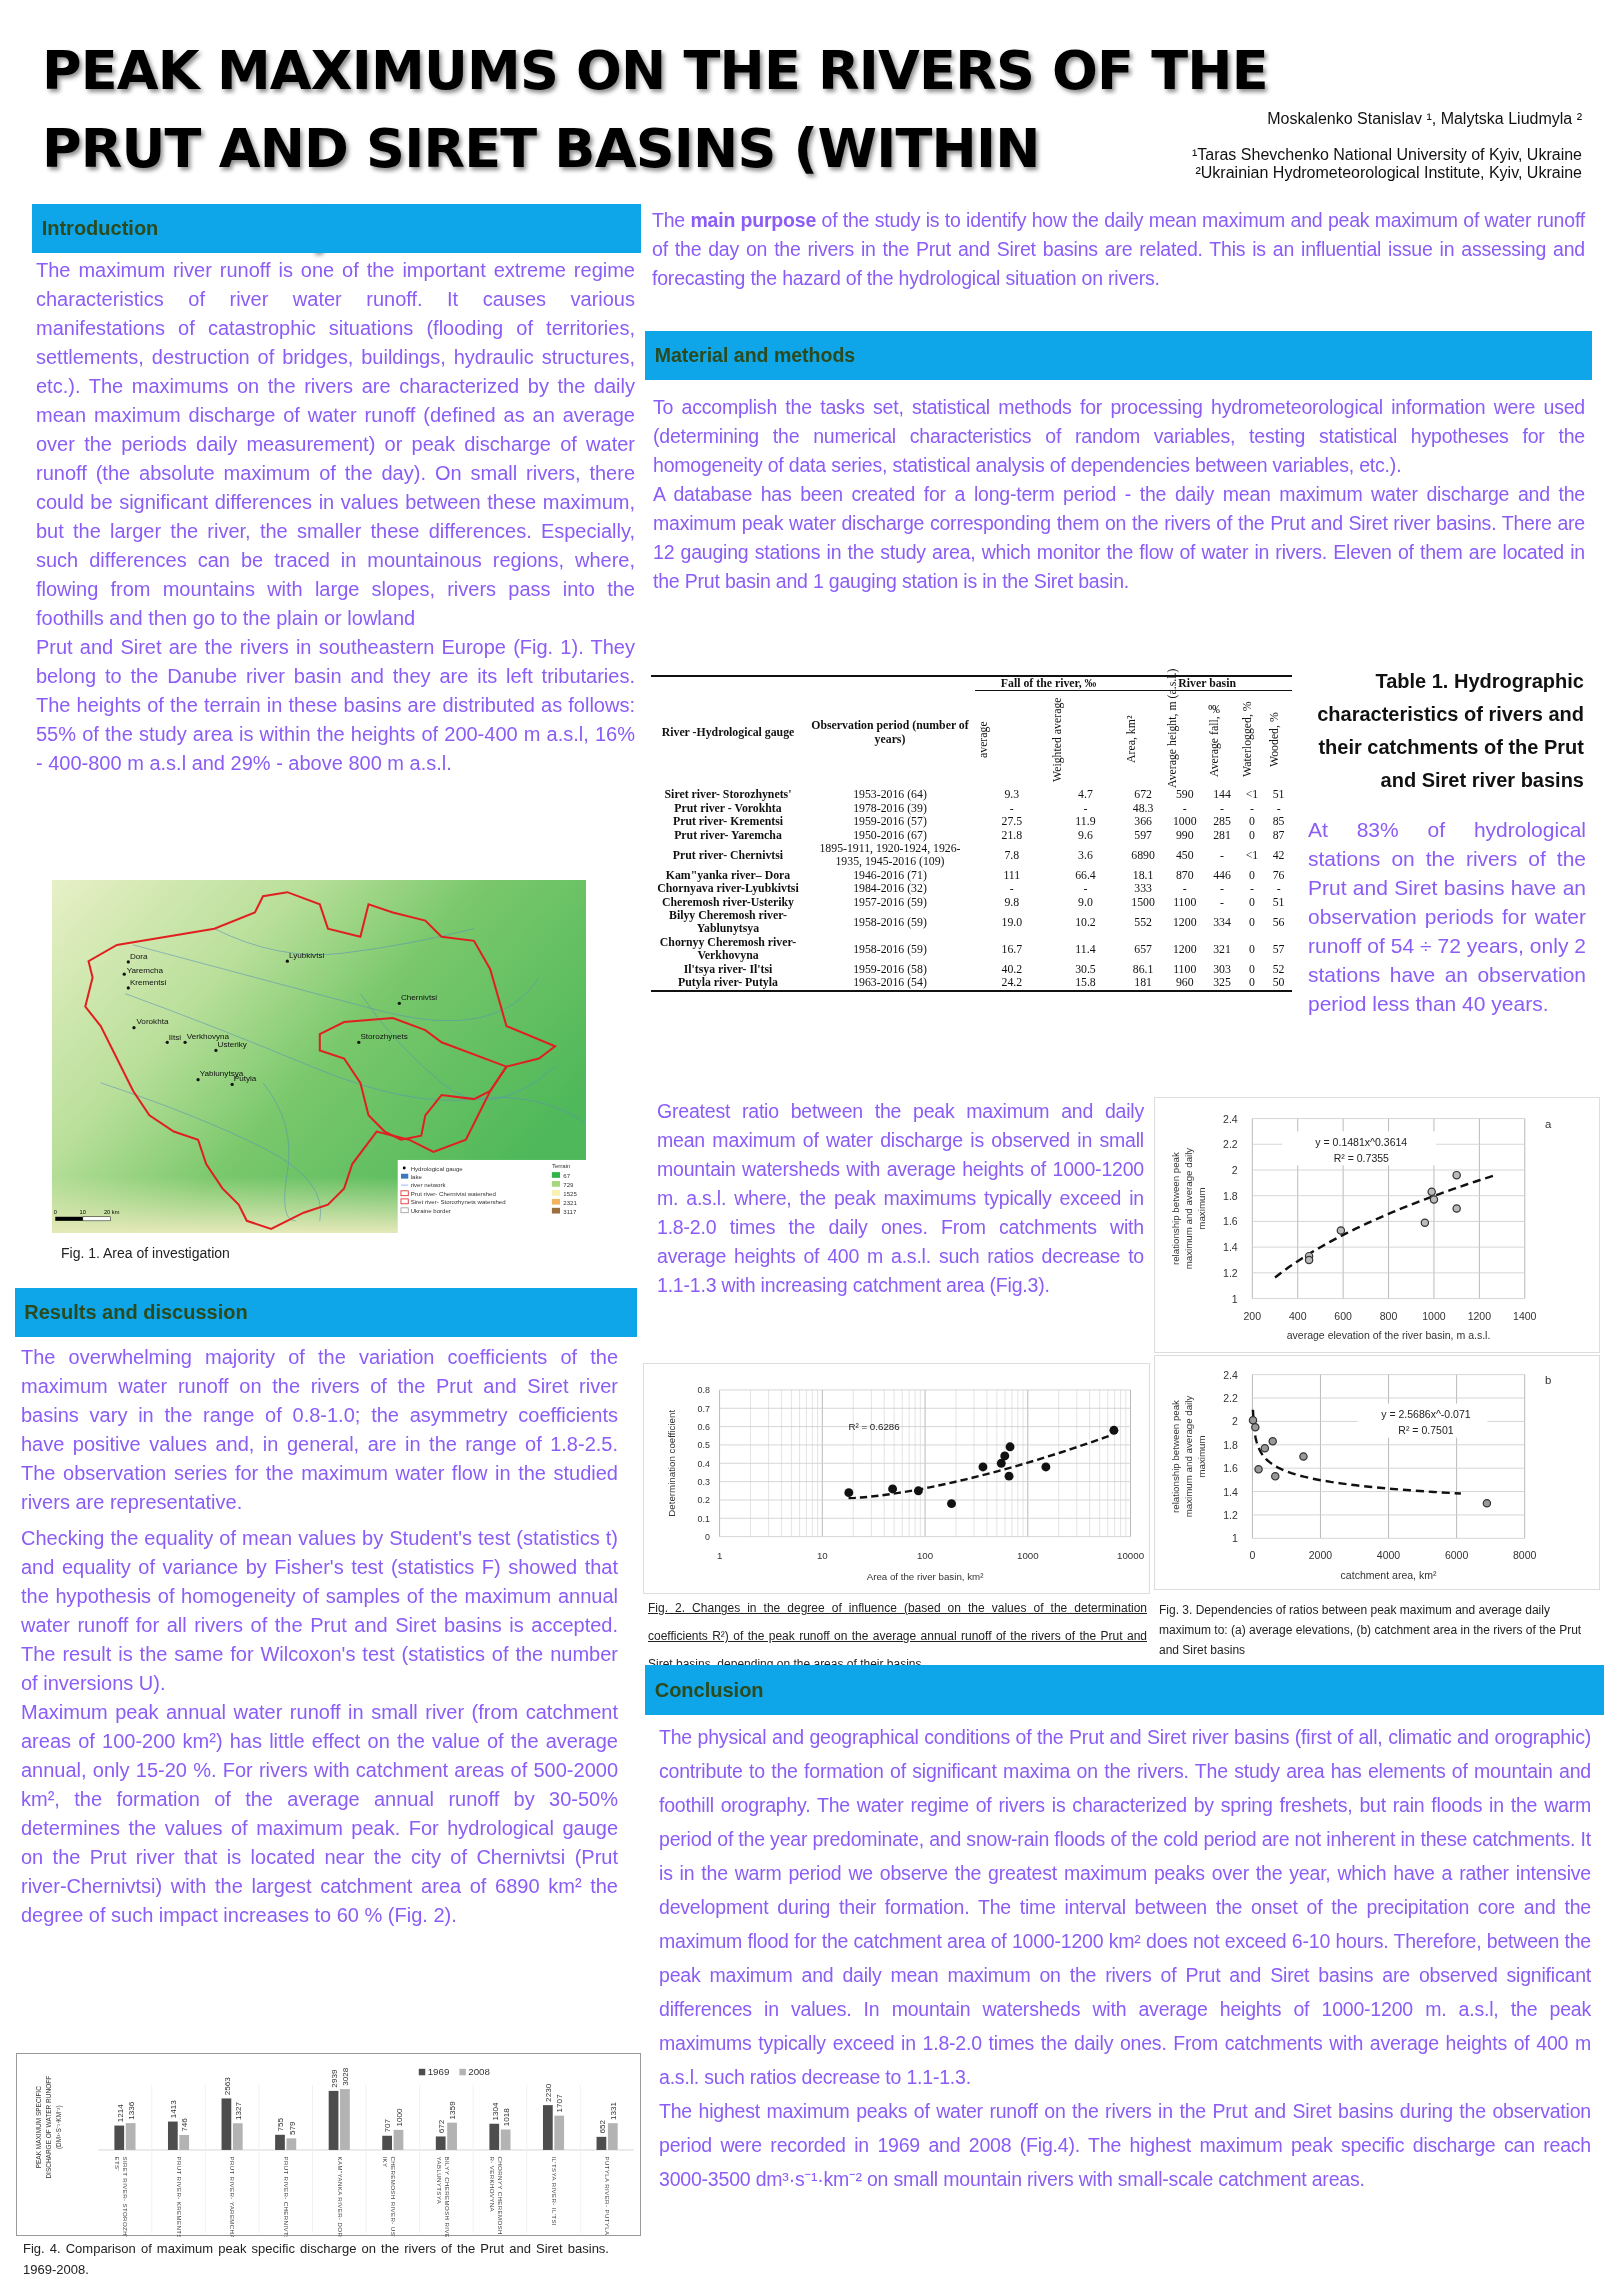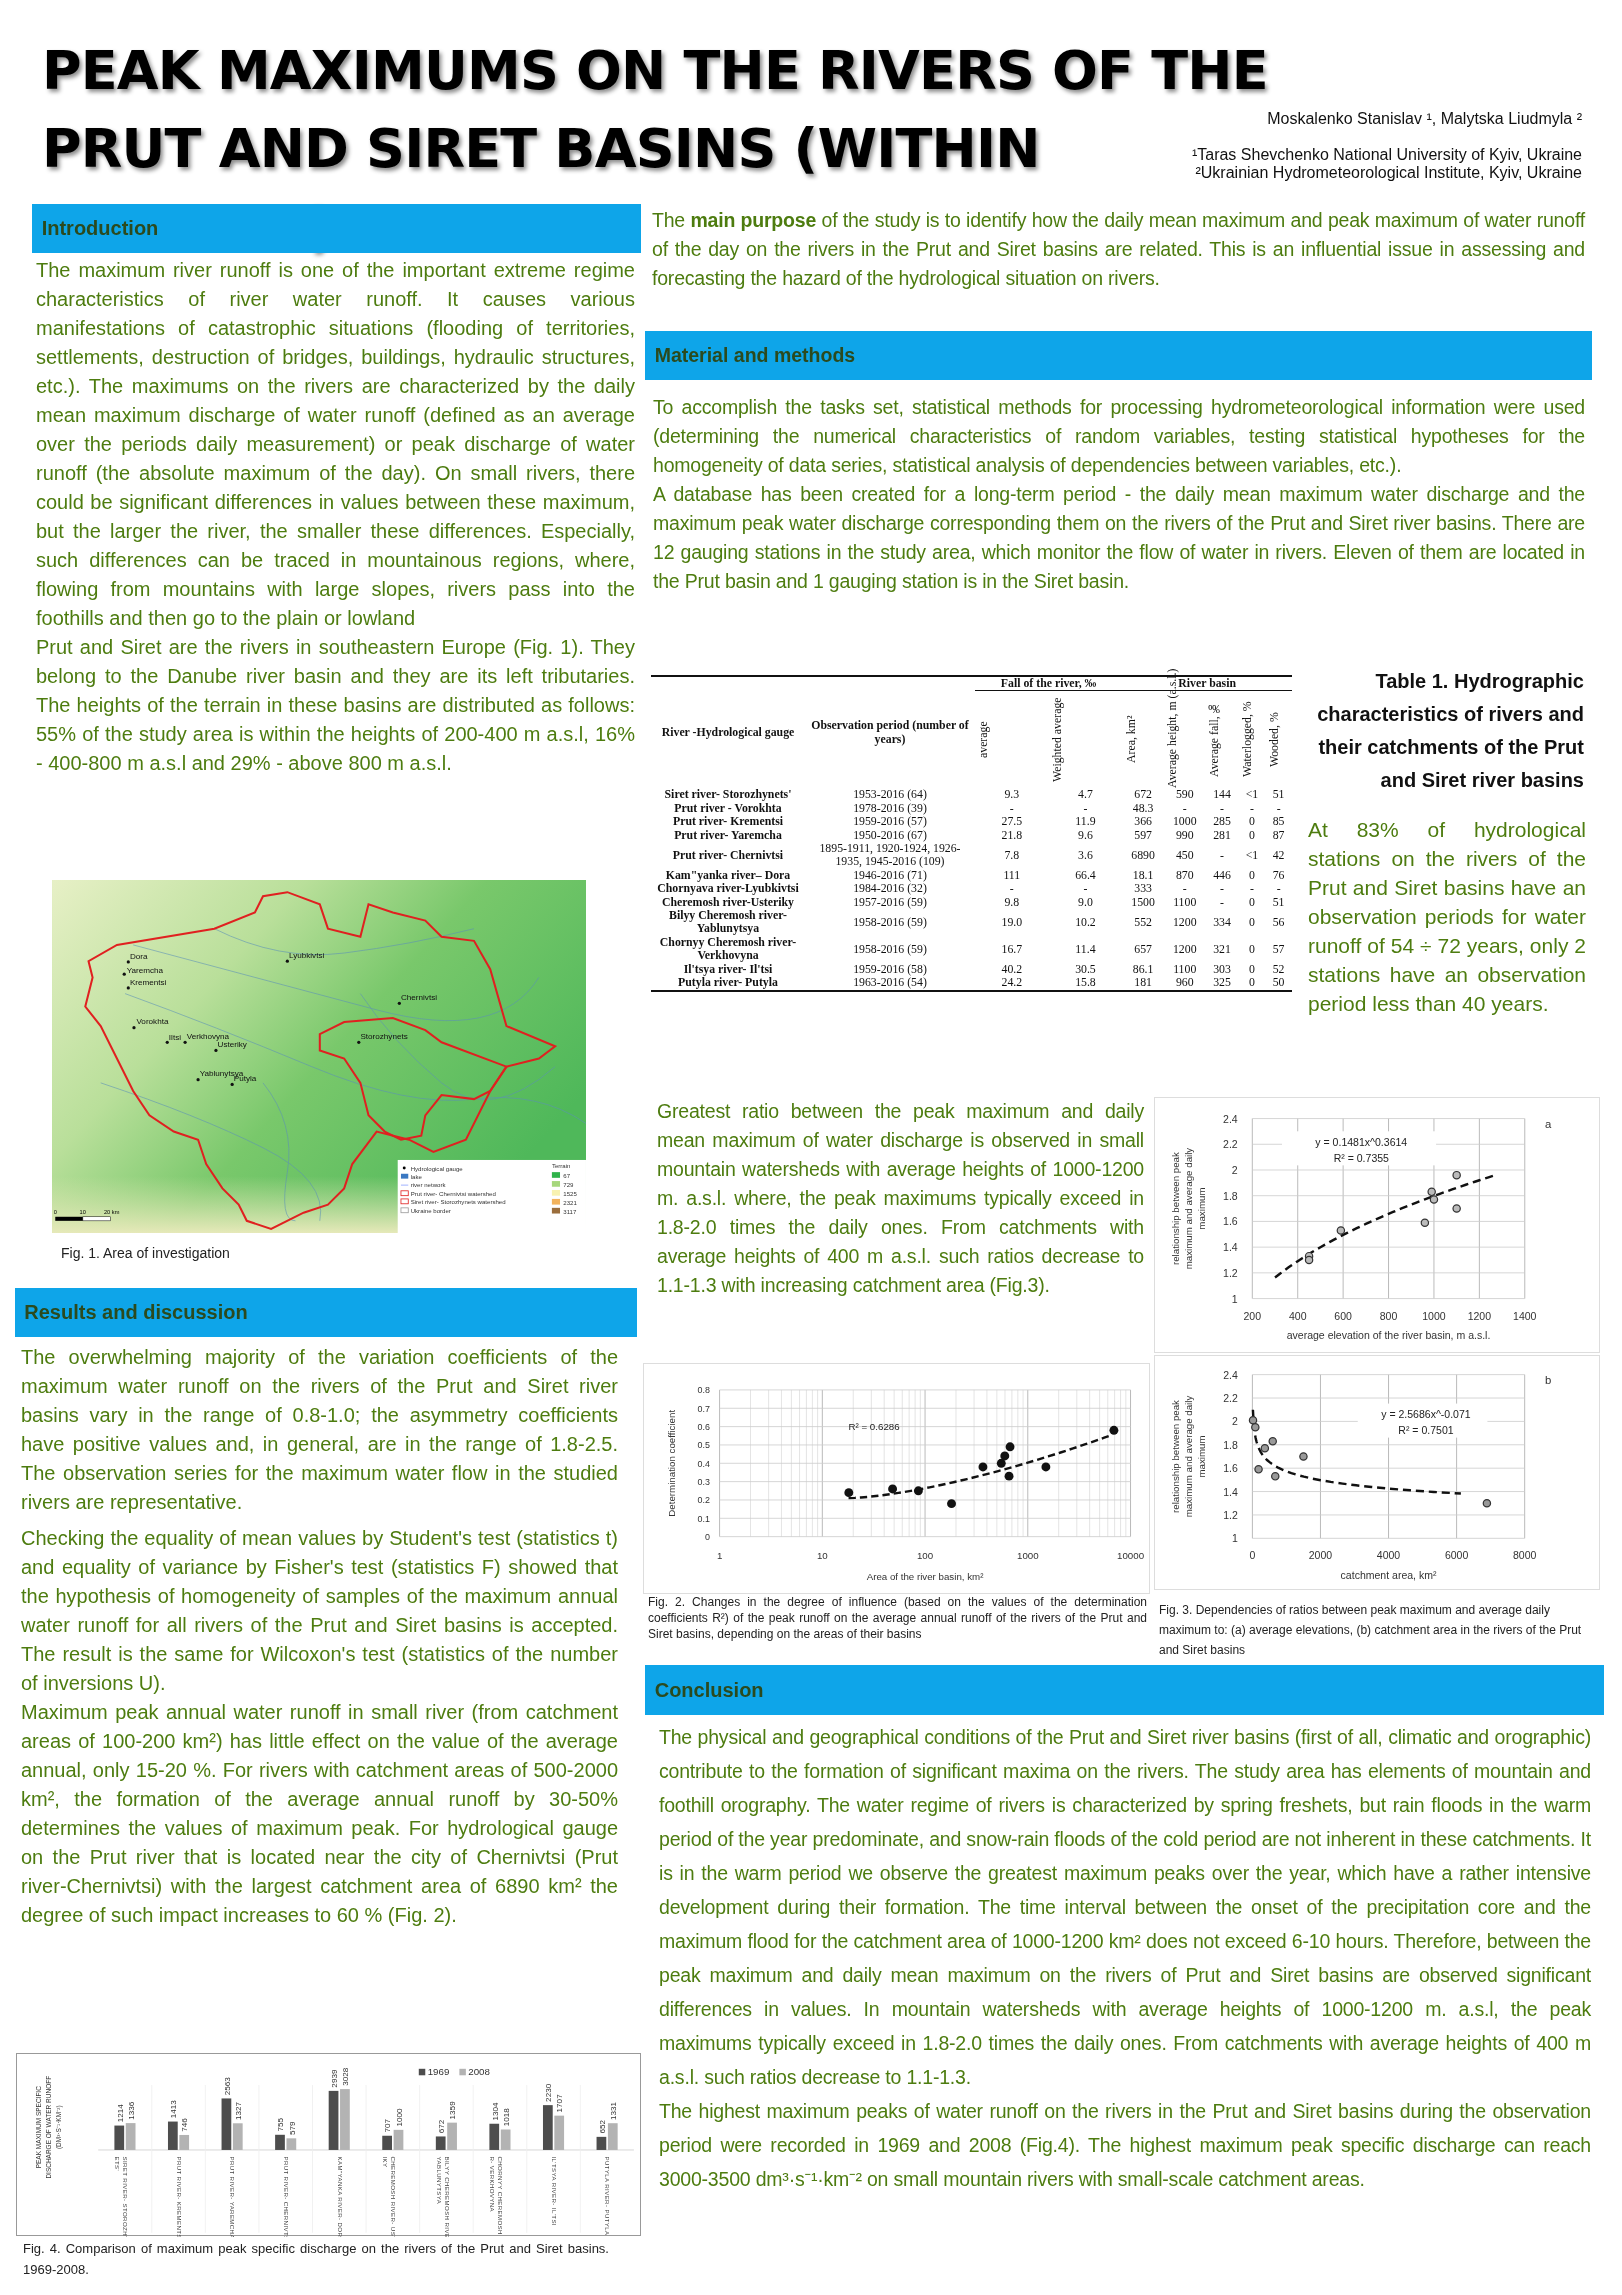--- a/index.html
+++ b/index.html
@@ -2,21 +2,21 @@
 <html style="font-size:13px"><head>
 <meta charset="utf-8">
 <style>
   * { box-sizing: border-box; margin: 0; padding: 0; }
   body { width: 1623px; height: 2295px; background: #ffffff; font-family: "Liberation Sans", sans-serif; color: #111; position: relative; overflow: hidden; }
   .abs { position: absolute; }
   .title { left: 42px; top: 32px; width: 1266px; font-family: "DejaVu Sans", sans-serif; font-weight: bold; font-size: 54px; line-height: 78px; color: #000; text-shadow: 2.4px 3.2px 4px rgba(0,0,0,0.45); letter-spacing: -0.8px; }
   .authors { right: 41px; top: 110px; text-align: right; font-size: 16px; line-height: 18px; color: #111; font-family: "Liberation Sans Narrow", "Liberation Sans", sans-serif; }
   .authors .aff { margin-top: 18px; text-align: right; }
   .sec-head { background: #0ea5e9; color: #2b4a1e; font-family: "Liberation Sans", sans-serif; font-weight: bold; font-size: 20px; padding: 0 9.7px; display: flex; align-items: center; }
-  .body { font-size: 20px; line-height: 29px; text-align: justify; color: #4d7c0f; font-family: "Liberation Sans", sans-serif; }
+  .body { font-size: 20px; line-height: 29px; text-align: justify; color: #8b5cf6; font-family: "Liberation Sans", sans-serif; }
   .body.narrow { font-size: 19.5px; letter-spacing: -0.2px; }
   .body p { margin: 0; }
   .caption { font-size: 13px; line-height: 21px; color: #222; text-align: justify; }
   .tbl { font-family: "Liberation Serif", serif; font-size: 11.8px; border-collapse: collapse; width: 641px; }
   .tbl th, .tbl td { text-align: center; padding: 0 2.4px; line-height: 13.4px; }
   .tbl th { font-weight: bold; }
   .tbl td.gauge { font-weight: bold; }
   .rot { writing-mode: vertical-rl; transform: rotate(180deg); font-weight: normal; white-space: nowrap; height: 97px; }
   .tbl-top { border-top: 2.4px solid #111; }
   .tbl-bot { border-bottom: 2.4px solid #111; }
@@ -473,21 +473,21 @@
       <circle cx="379.16075936466916" cy="172.275" r="5.5" fill="#111"></circle>
       <circle cx="417.92122757374153" cy="127.025" r="5.5" fill="#111"></circle>
       <circle cx="440.540778102176" cy="122.5" r="5.5" fill="#111"></circle>
       <circle cx="444.8547464706475" cy="113.45000000000002" r="5.5" fill="#111"></circle>
       <circle cx="450.1264105917022" cy="138.3375" r="5.5" fill="#111"></circle>
       <circle cx="451.36905535957237" cy="102.13750000000002" r="5.5" fill="#111"></circle>
       <circle cx="495.5695670853076" cy="127.025" r="5.5" fill="#111"></circle>
       <circle cx="579.4942863767915" cy="81.77500000000003" r="5.5" fill="#111"></circle>
     </svg>
 </div>
-<div class="abs caption" style="left:648px;top:1594px;width:499px;font-size:12px;line-height:16px;">Fig. 2. Changes in the degree of influence (based on the values of the determination coefficients R²) of the peak runoff on the average annual runoff of the rivers of the Prut and Siret basins, depending on the areas of their basins</div>
+<div class="abs caption" style="left:648px;top:1594px;width:499px;font-size:12px;line-height:28px;text-decoration:underline;">Fig. 2. Changes in the degree of influence (based on the values of the determination coefficients R²) of the peak runoff on the average annual runoff of the rivers of the Prut and Siret basins, depending on the areas of their basins</div>
 
 <div class="abs chart" style="left:1154px;top:1097px;width:446px;height:256px;">
   <svg id="fig3asvg" width="446" height="256" viewBox="0 0 550 315">
       <line x1="120" y1="25" x2="120" y2="247" stroke="#aaa"></line>
       <text x="120" y="273" font-size="13" text-anchor="middle" fill="#333">200</text>
       <line x1="176" y1="25" x2="176" y2="247" stroke="#aaa"></line>
       <text x="176" y="273" font-size="13" text-anchor="middle" fill="#333">400</text>
       <line x1="232" y1="25" x2="232" y2="247" stroke="#aaa"></line>
       <text x="232" y="273" font-size="13" text-anchor="middle" fill="#333">600</text>
       <line x1="288" y1="25" x2="288" y2="247" stroke="#aaa"></line>

